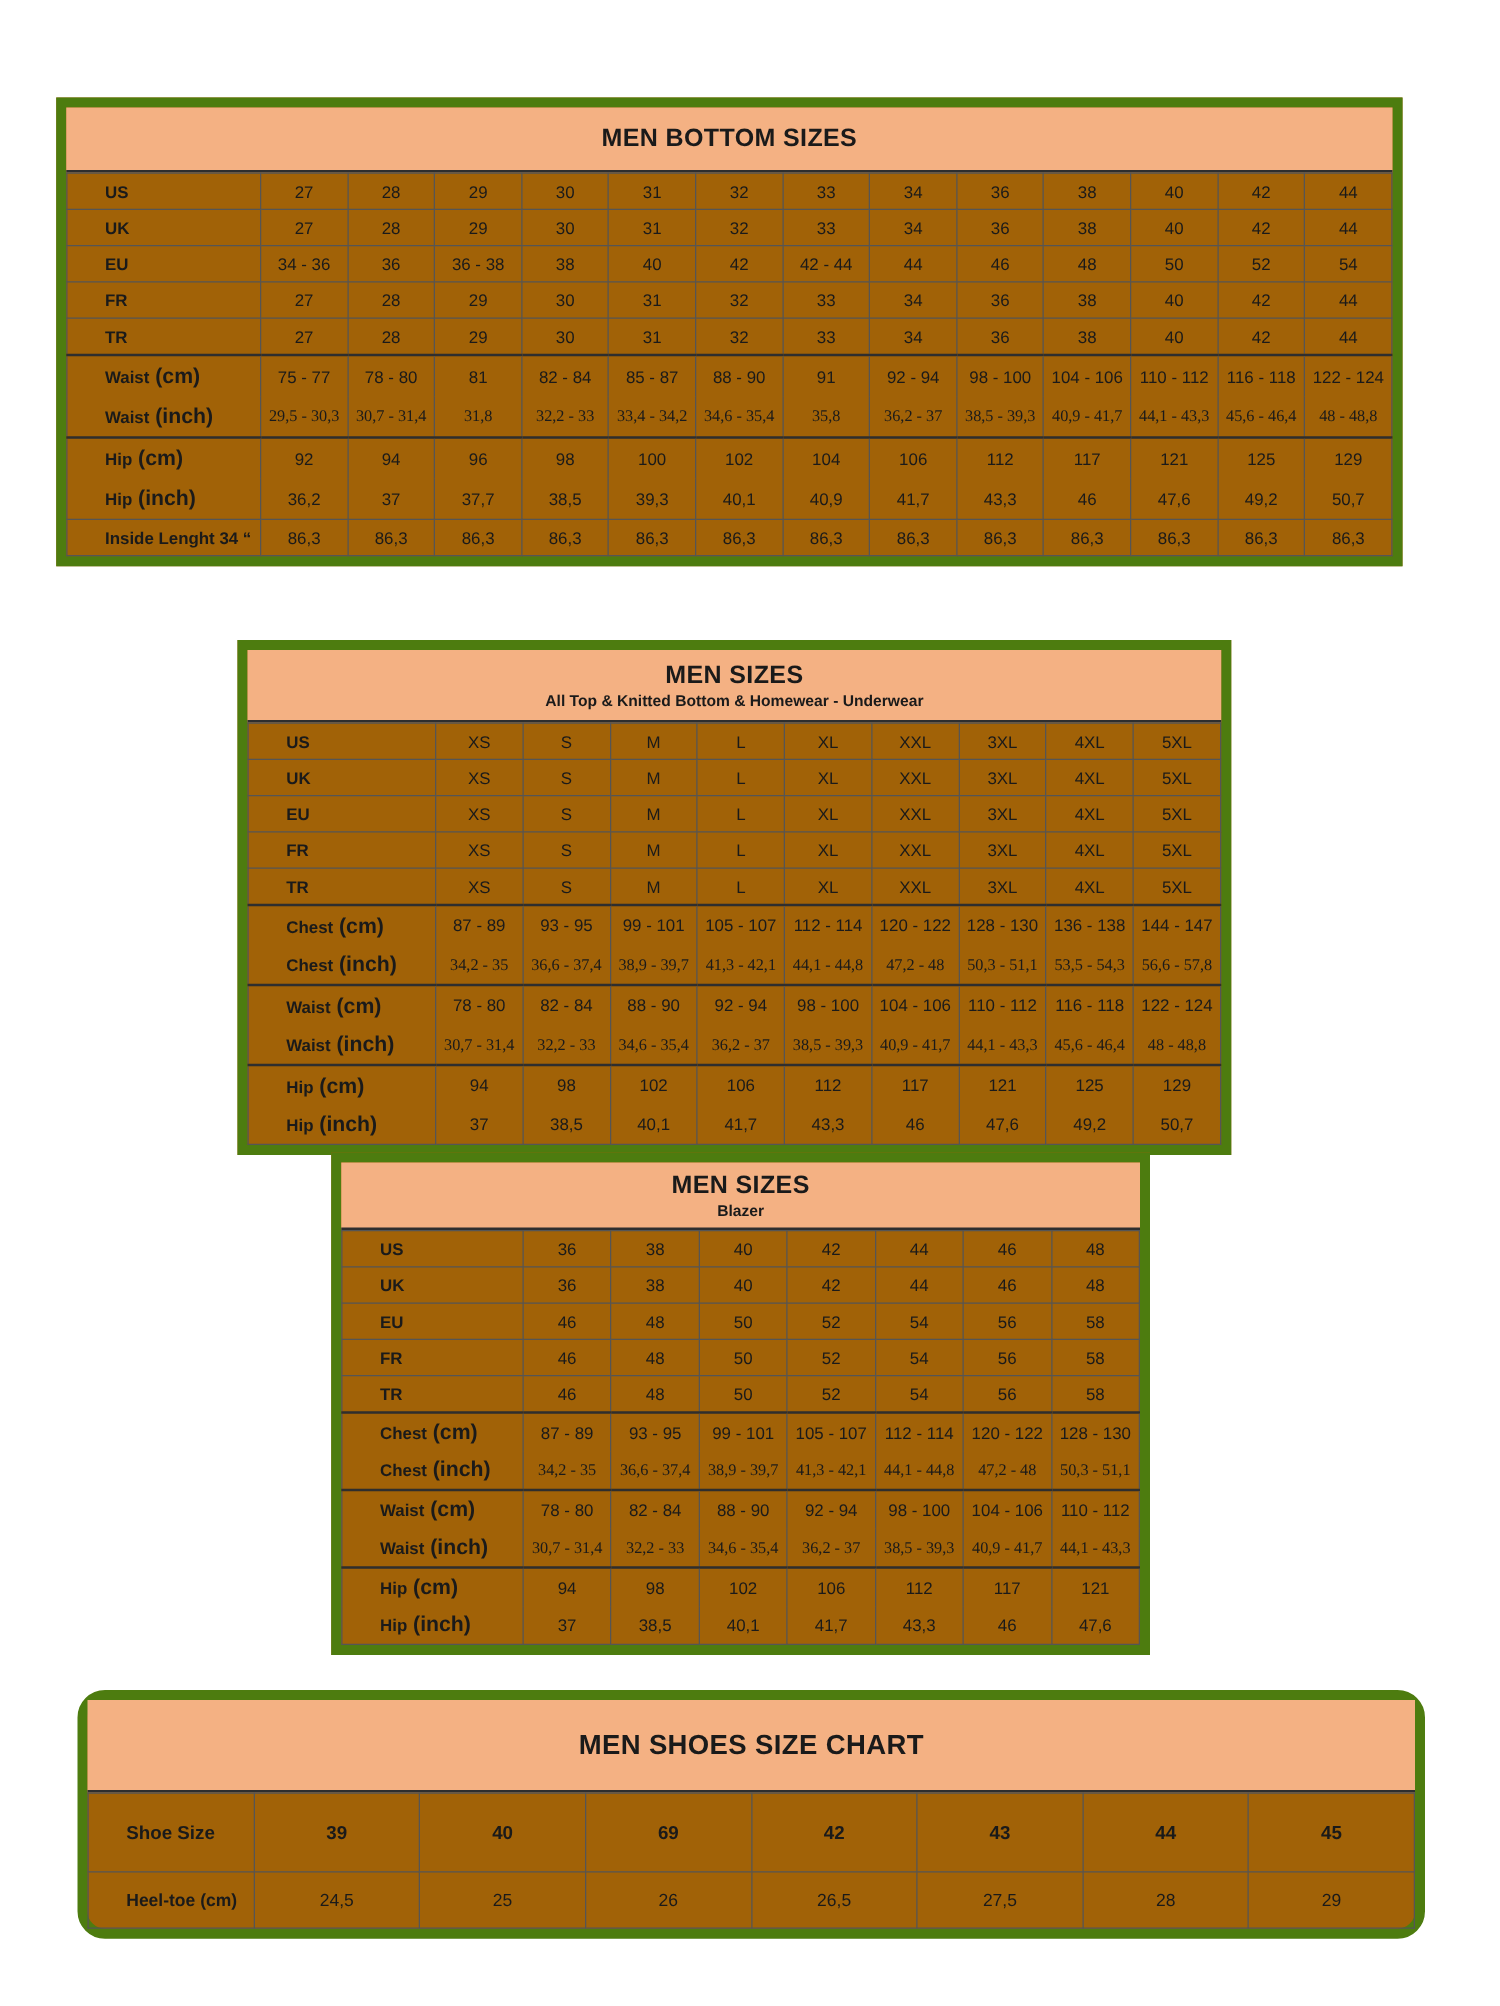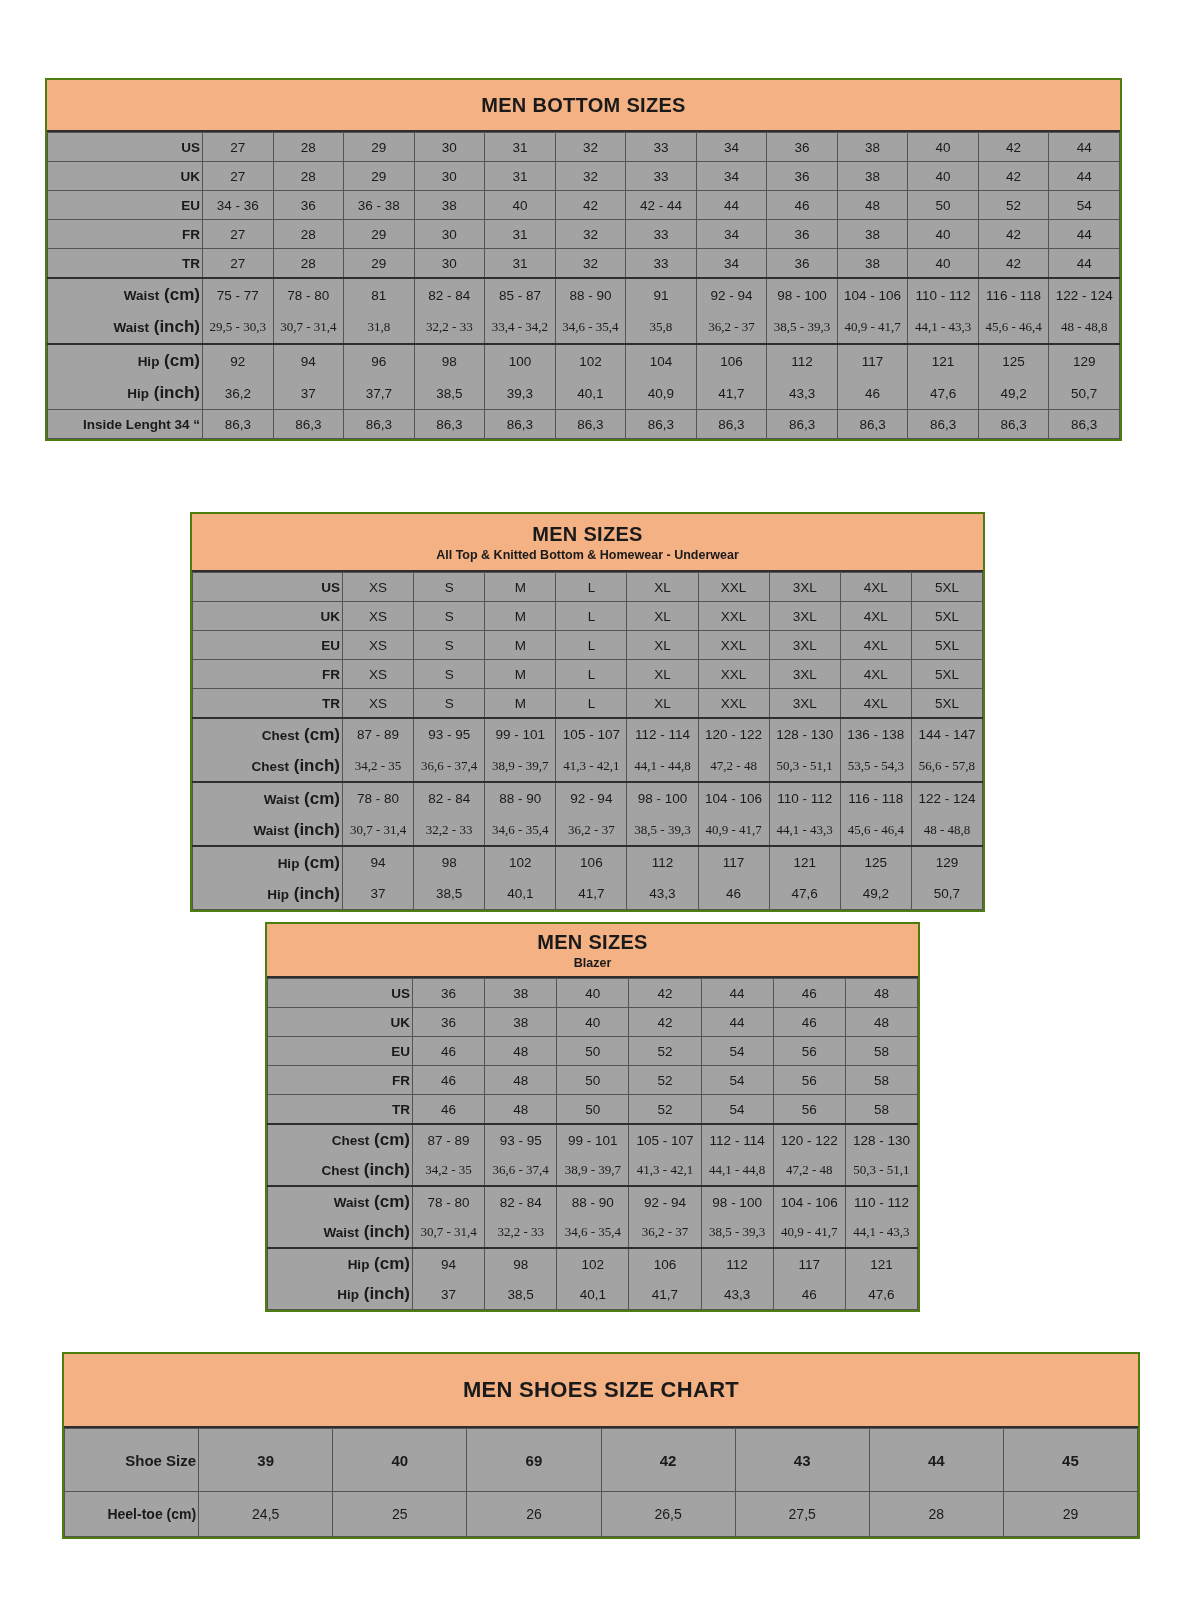--- a/index.html
+++ b/index.html
@@ -1,27 +1,27 @@
 <!DOCTYPE html>
 <html><head>
 <meta charset="utf-8">
 <style>
   html,body{margin:0;padding:0;background:#ffffff;}
   .page{position:relative;width:1200px;height:1605px;background:#ffffff;
         font-family:"Liberation Sans",sans-serif;color:#1a1a1a;}
-  .tbl{position:absolute;border:2px solid #4d7c0f;box-sizing:border-box;background:#a3a3a3;}
+  .tbl{position:absolute;border:8px solid #4d7c0f;box-sizing:border-box;background:#a16207;}
   .tbl-header{background:#f4b183;border-bottom:2px solid #2e2e2e;display:flex;
               flex-direction:column;align-items:center;justify-content:center;}
   .tbl-title{font-weight:bold;font-size:20px;letter-spacing:.3px;}
   .tbl-subtitle{font-weight:bold;font-size:12.5px;margin-top:2px;}
   .tbl-subtitle:empty{display:none;}
   table{width:100%;border-collapse:collapse;table-layout:fixed;}
   td{border:1px solid #555;text-align:center;vertical-align:middle;font-size:13.5px;
      padding:0 2px;overflow:hidden;white-space:nowrap;}
-  td.lbl{text-align:right;padding-left:30px;font-weight:bold;font-size:13.5px;}
+  td.lbl{text-align:left;padding-left:30px;font-weight:bold;font-size:13.5px;}
   .lbl-unit{font-size:17px;font-weight:bold;}
   tr.small td.val{font-size:13px;font-family:Liberation Serif, serif;}
   tr.boldvals td.val{font-weight:bold;}
   tr.noline td{border-top:none;}
   tr.nbb td{border-bottom:none;}
   tr.sec td{border-top:2px solid #2e2e2e;}
 
   .t0{left:45px;top:78px;width:1077px;}
   .t0 .tbl-header{height:50px;}
   .t0 tr td{height:28px;}
@@ -33,21 +33,21 @@
   .t1 tr td{height:28px;}
   .t1 tr.dbl td{height:31px;}
   .t1 col.c-lbl{width:150px;}
 
   .t2{left:265px;top:922px;width:655px;}
   .t2 .tbl-header{height:52px;}
   .t2 tr td{height:28px;}
   .t2 tr.dbl td{height:30px;}
   .t2 col.c-lbl{width:145px;}
 
-  .t3{left:62px;top:1352px;width:1078px;}
+  .t3{left:62px;top:1352px;width:1078px;border-radius:22px;}
   .t3 .tbl-header{height:72px;}
   .t3 .tbl-title{font-size:22px;}
   .t3 tr td{height:62px;font-size:15px;}
   .t3 td.lbl{font-size:15px;}
   .t3 tr:last-child td{height:44px;font-size:14px;}
 </style>
 </head>
 <body>
 
 <div class="page">

